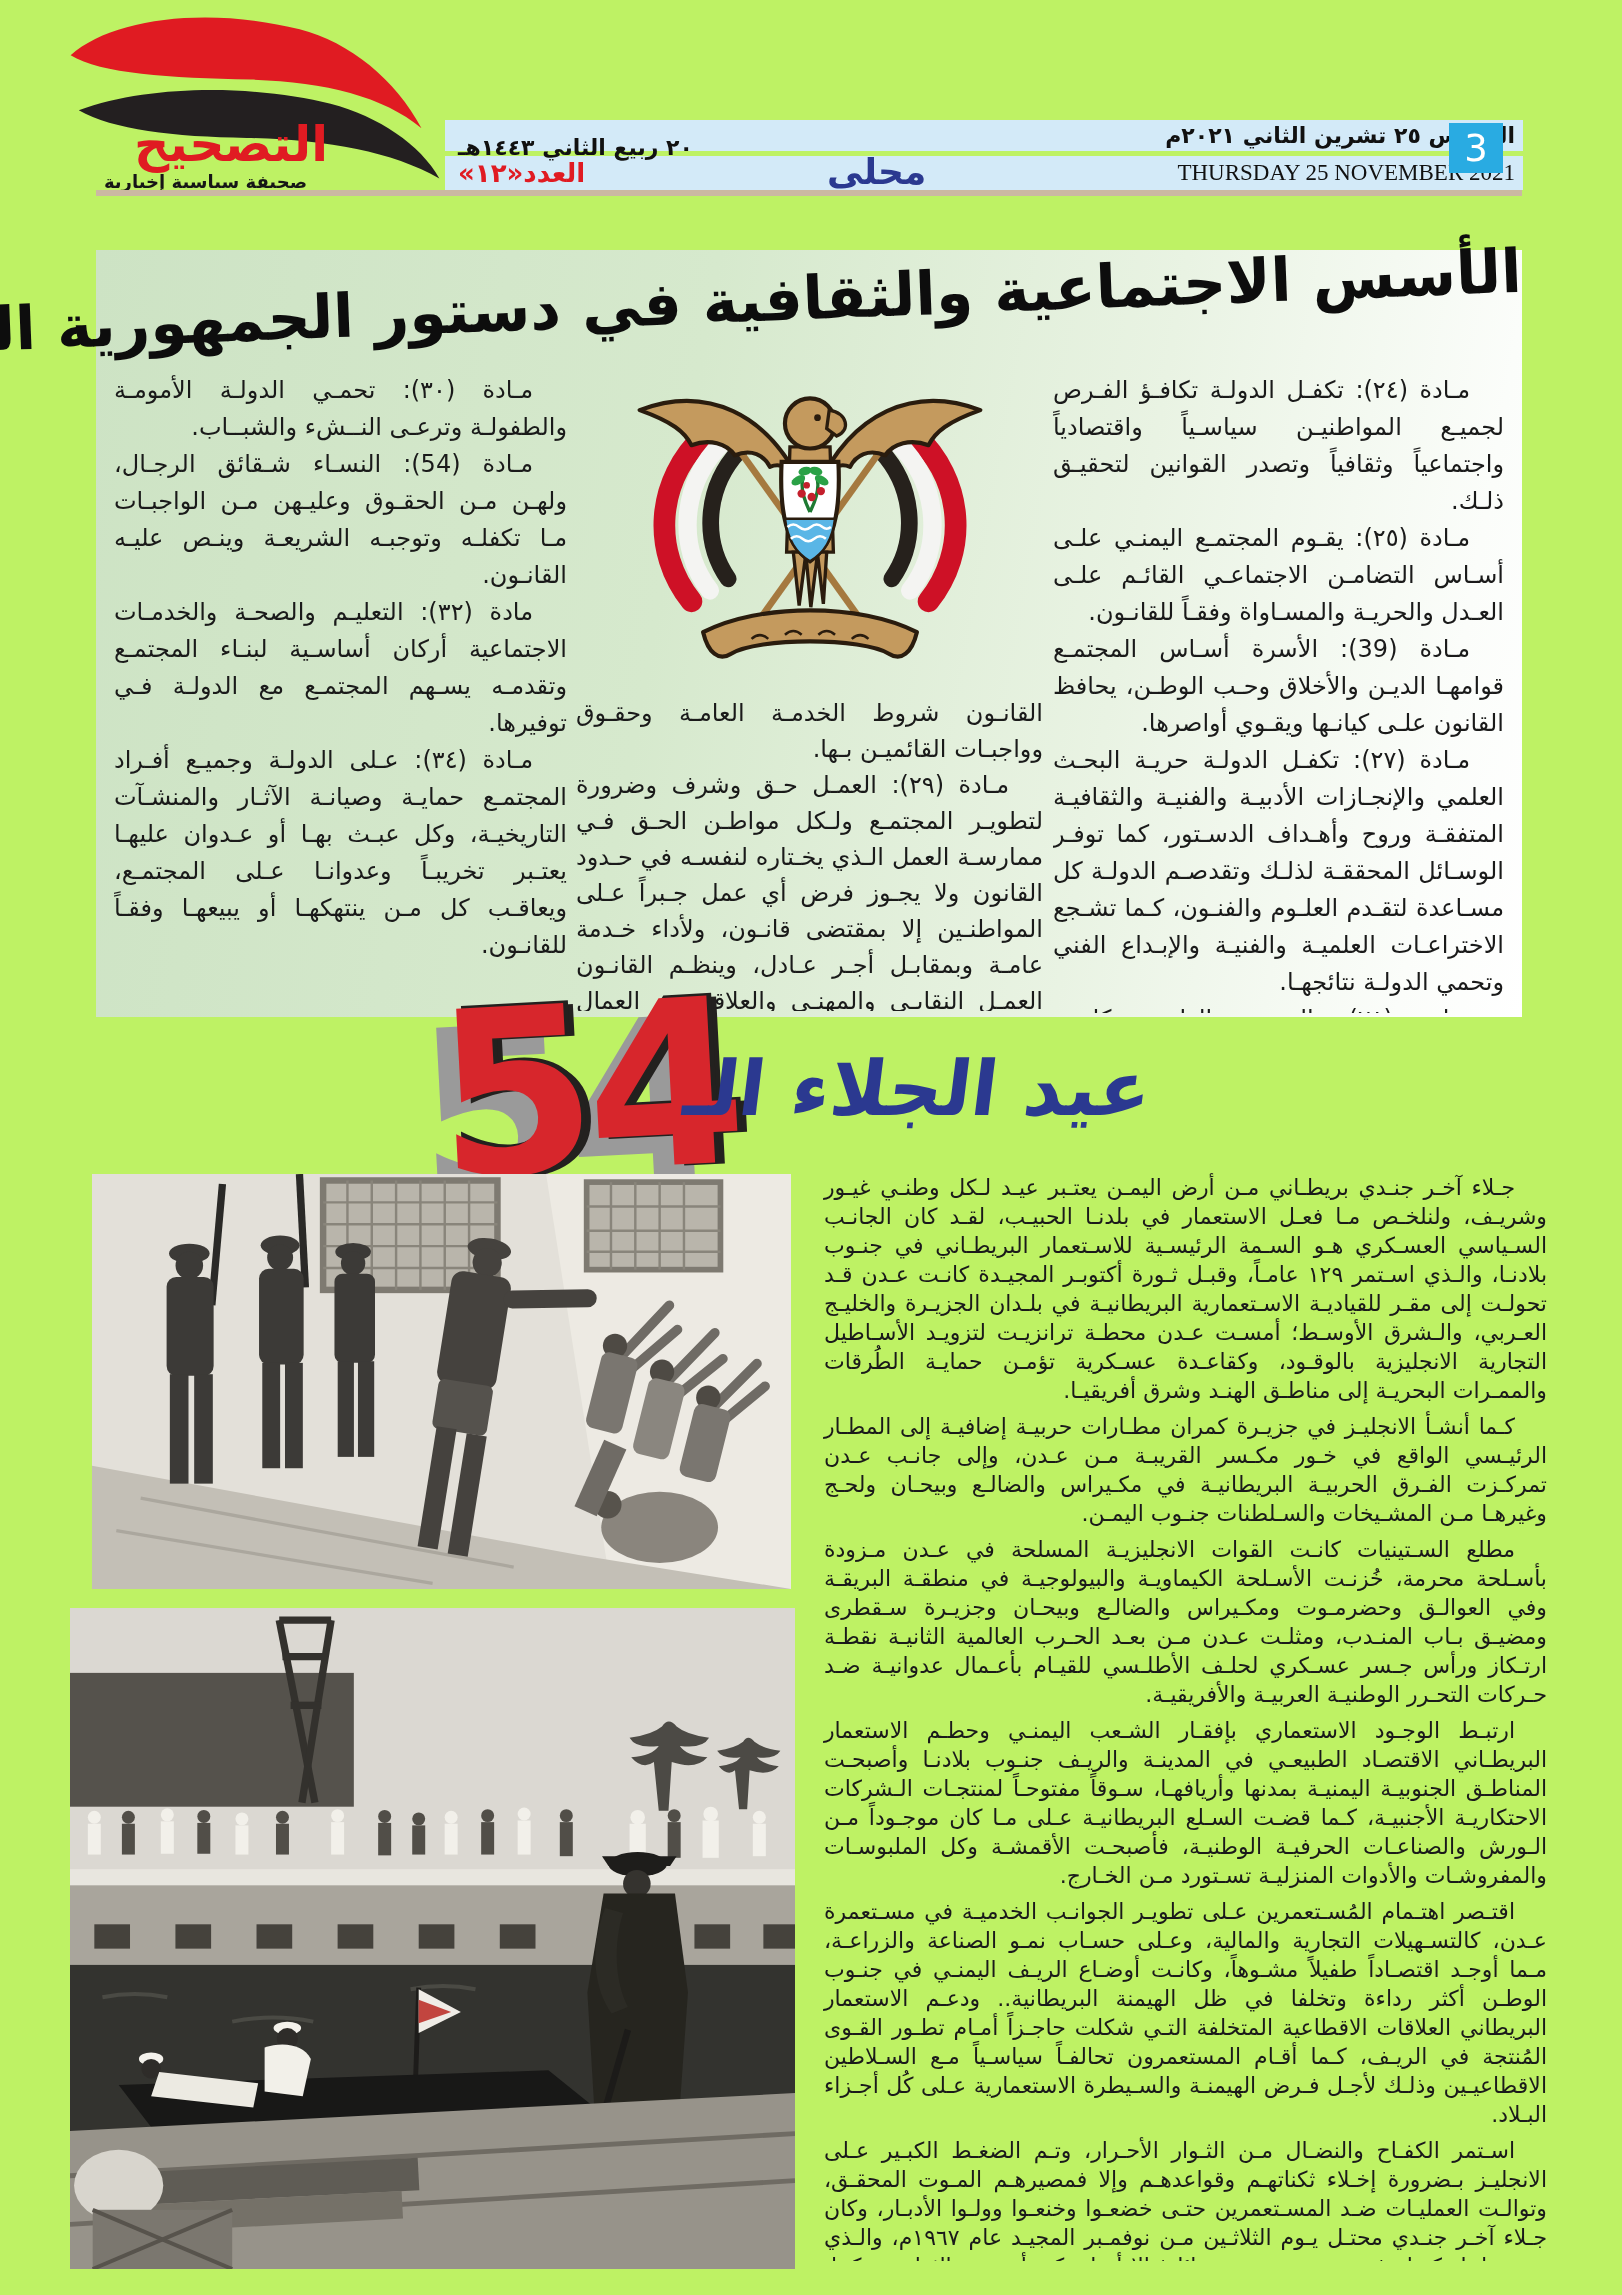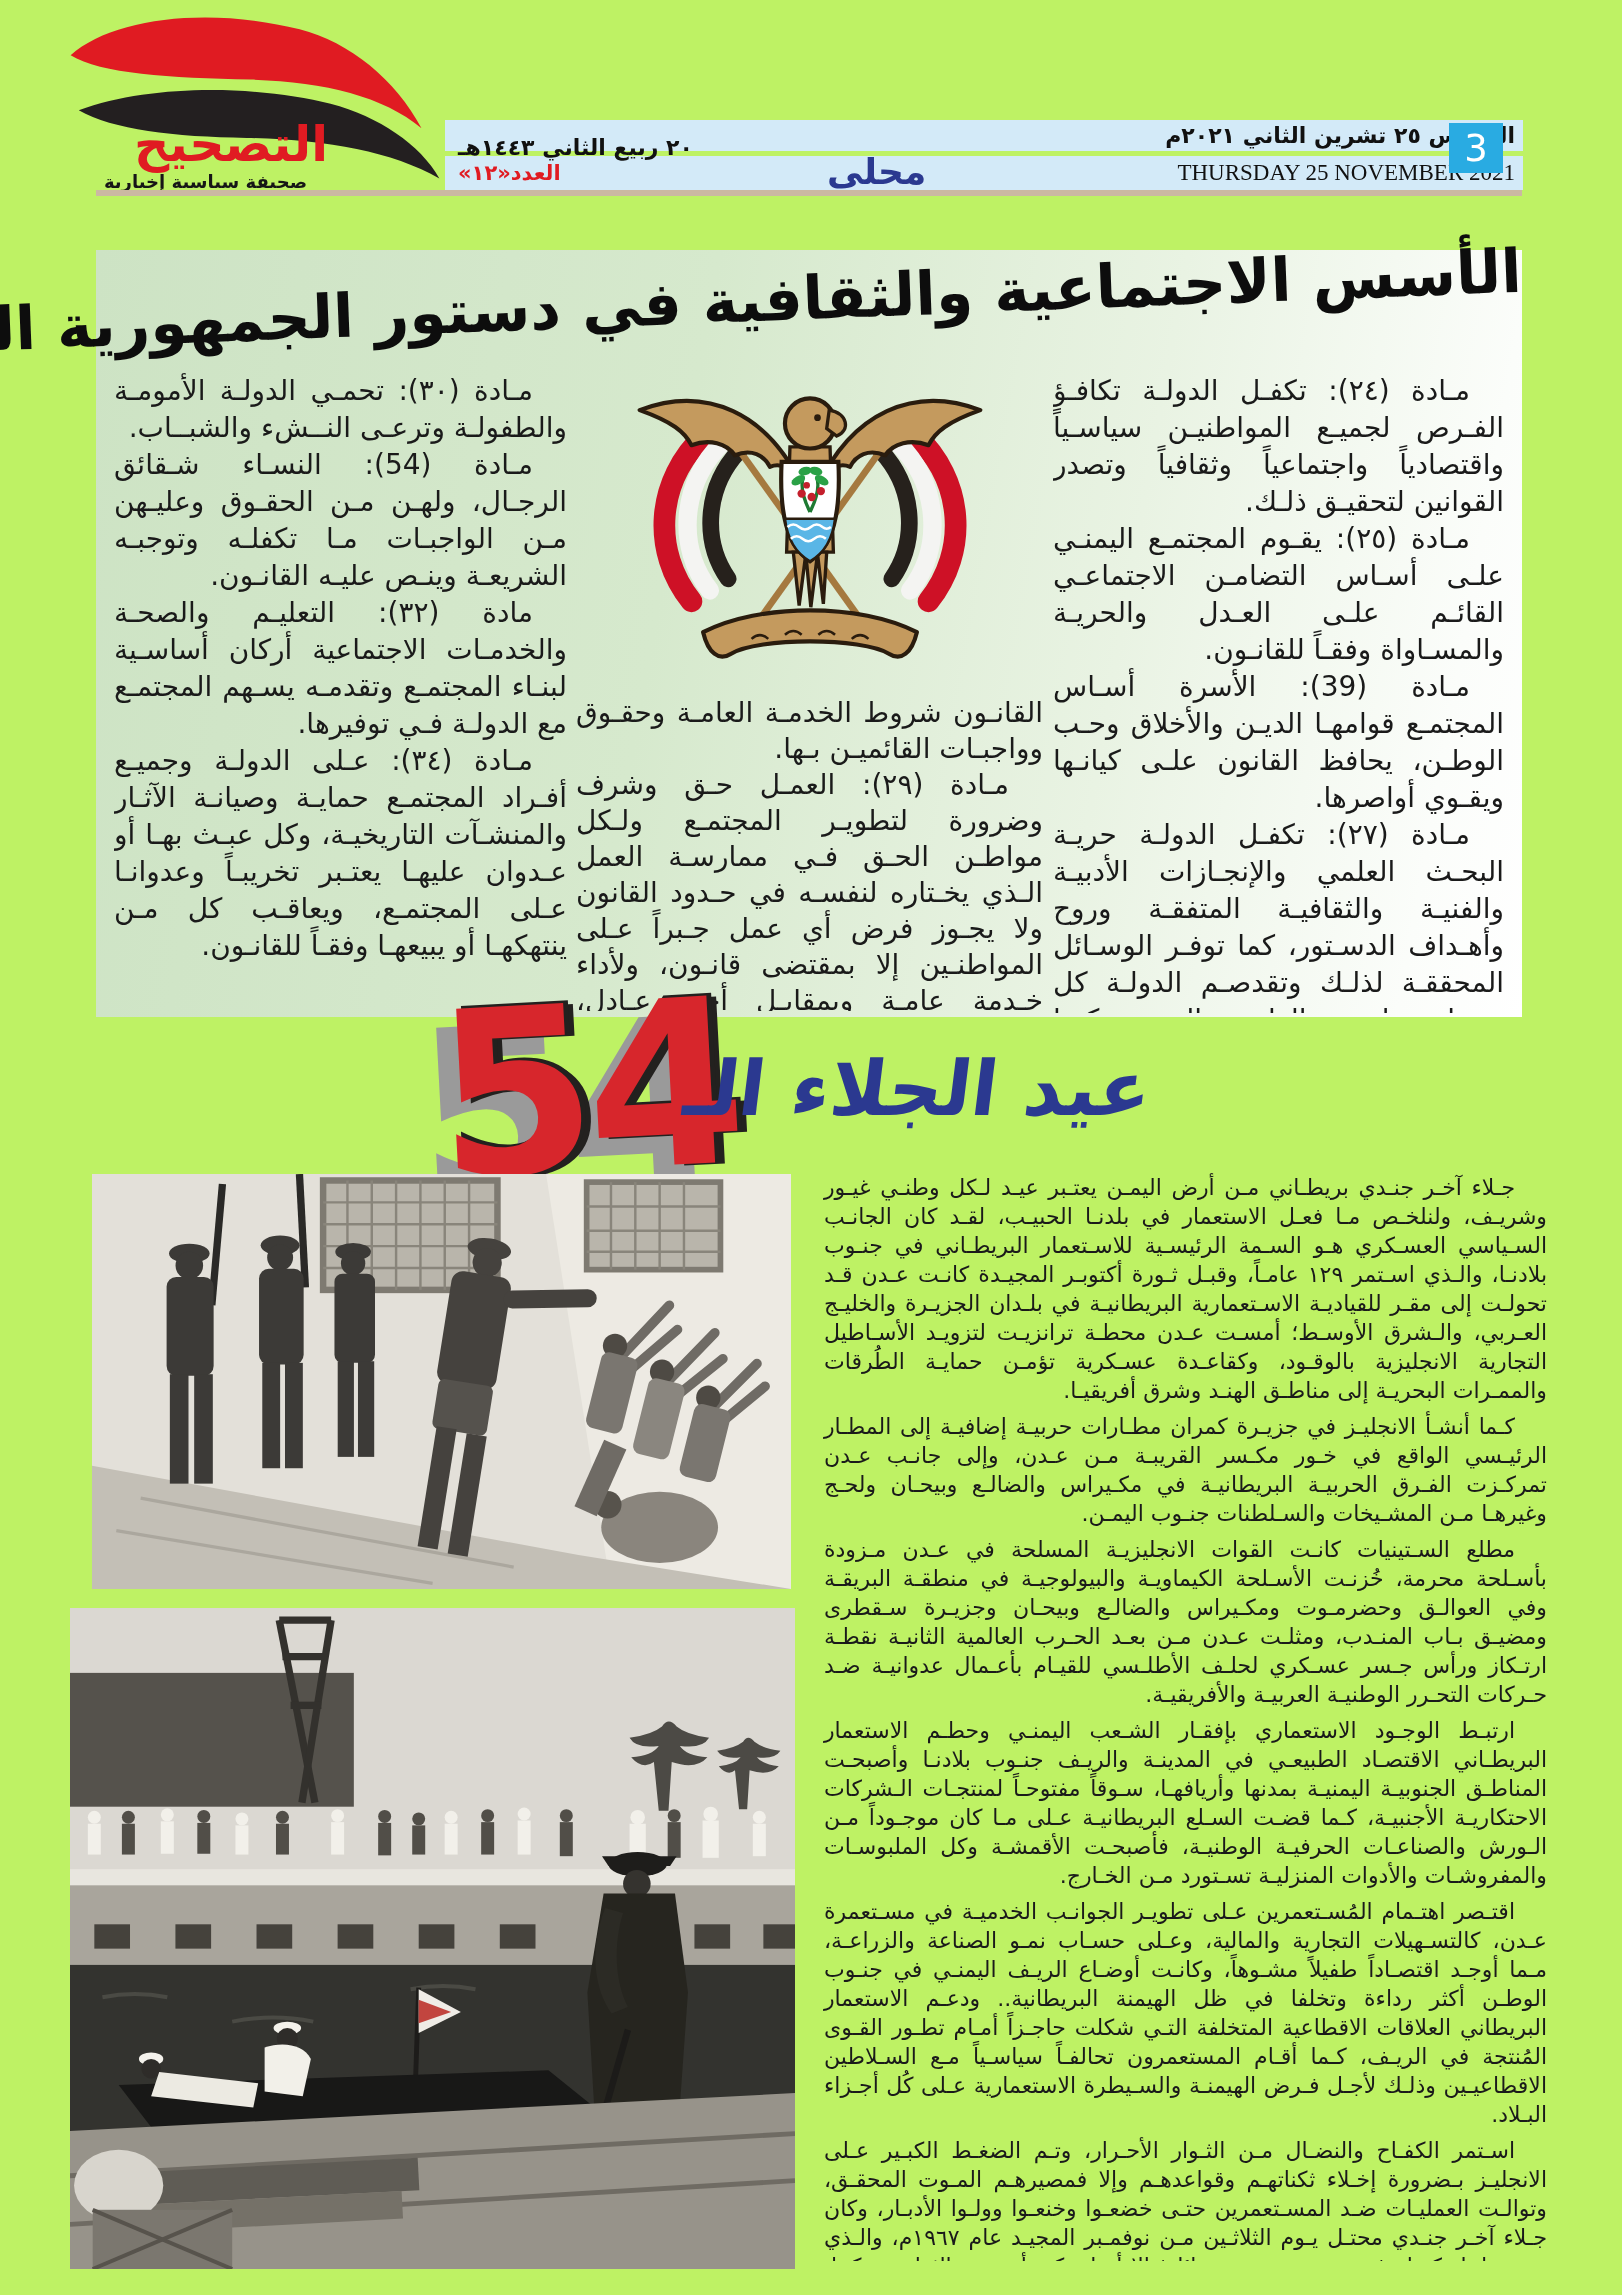--- a/index.html
+++ b/index.html
@@ -20,31 +20,31 @@
   .row2{left:446px;top:156px;width:1078px;height:34px;}
   .h-date-ar{position:absolute;top:120px;right:107px;height:31px;line-height:31px;
     font-size:22px;font-weight:bold;color:#111;}
   .h-date-hijri{position:absolute;top:120px;left:459px;height:31px;line-height:31px;
     font-size:22px;font-weight:bold;color:#111;margin-top:12px;}
   .h-date-en{position:absolute;top:156px;right:107px;height:34px;line-height:34px;
     font-family:"Liberation Serif",serif;font-size:23px;color:#111;direction:ltr;}
   .h-section{position:absolute;top:151px;left:828px;height:42px;line-height:42px;
     font-size:36px;font-weight:bold;color:#2b3990;}
   .h-issue{position:absolute;top:156px;left:459px;height:34px;line-height:34px;
-    font-size:21px;font-weight:bold;color:#e01b22;}
+    font-size:26px;font-weight:bold;color:#e01b22;}
   .pagenum{position:absolute;left:1450px;top:123px;width:54px;height:50px;background:#29abe2;
     color:#fff;font-size:37px;display:flex;align-items:center;justify-content:center;}
   .rule-tan{position:absolute;left:97px;top:190px;width:1426px;height:5.7px;background:#cbb9a2;}
 
   
   .art1{position:absolute;left:97px;top:250px;width:1426px;height:767px;
     background:linear-gradient(100deg,#cde3c4 0%,#d6e9cd 40%,#e9f3e3 70%,#fbfdfa 92%,#ffffff 100%);}
   .art1-headline{position:absolute;left:0;top:13px;width:100%;text-align:center;white-space:nowrap;
     font-size:60px;font-weight:bold;color:#0d0d0d;transform:rotate(-2.2deg);letter-spacing:0.8px;}
-  .col{position:absolute;font-size:28px;line-height:37px;text-align:justify;overflow:hidden;}
+  .col{position:absolute;font-size:24px;line-height:37px;text-align:justify;overflow:hidden;}
   .col p{margin:0;text-indent:34px;}
   .col p.cont{text-indent:0;}
   .col-left{left:18px;top:122px;width:453px;height:633px;}
   .col-mid{left:480px;top:445px;width:467px;height:316px;line-height:36px;}
   .col-right{left:957px;top:122px;width:451px;height:641px;}
   .emblem{position:absolute;left:529px;top:105px;width:370px;height:334px;}
   .emblem svg{width:100%;height:100%;}
 
   
   .num54{position:absolute;left:437px;top:975px;width:300px;text-align:center;

